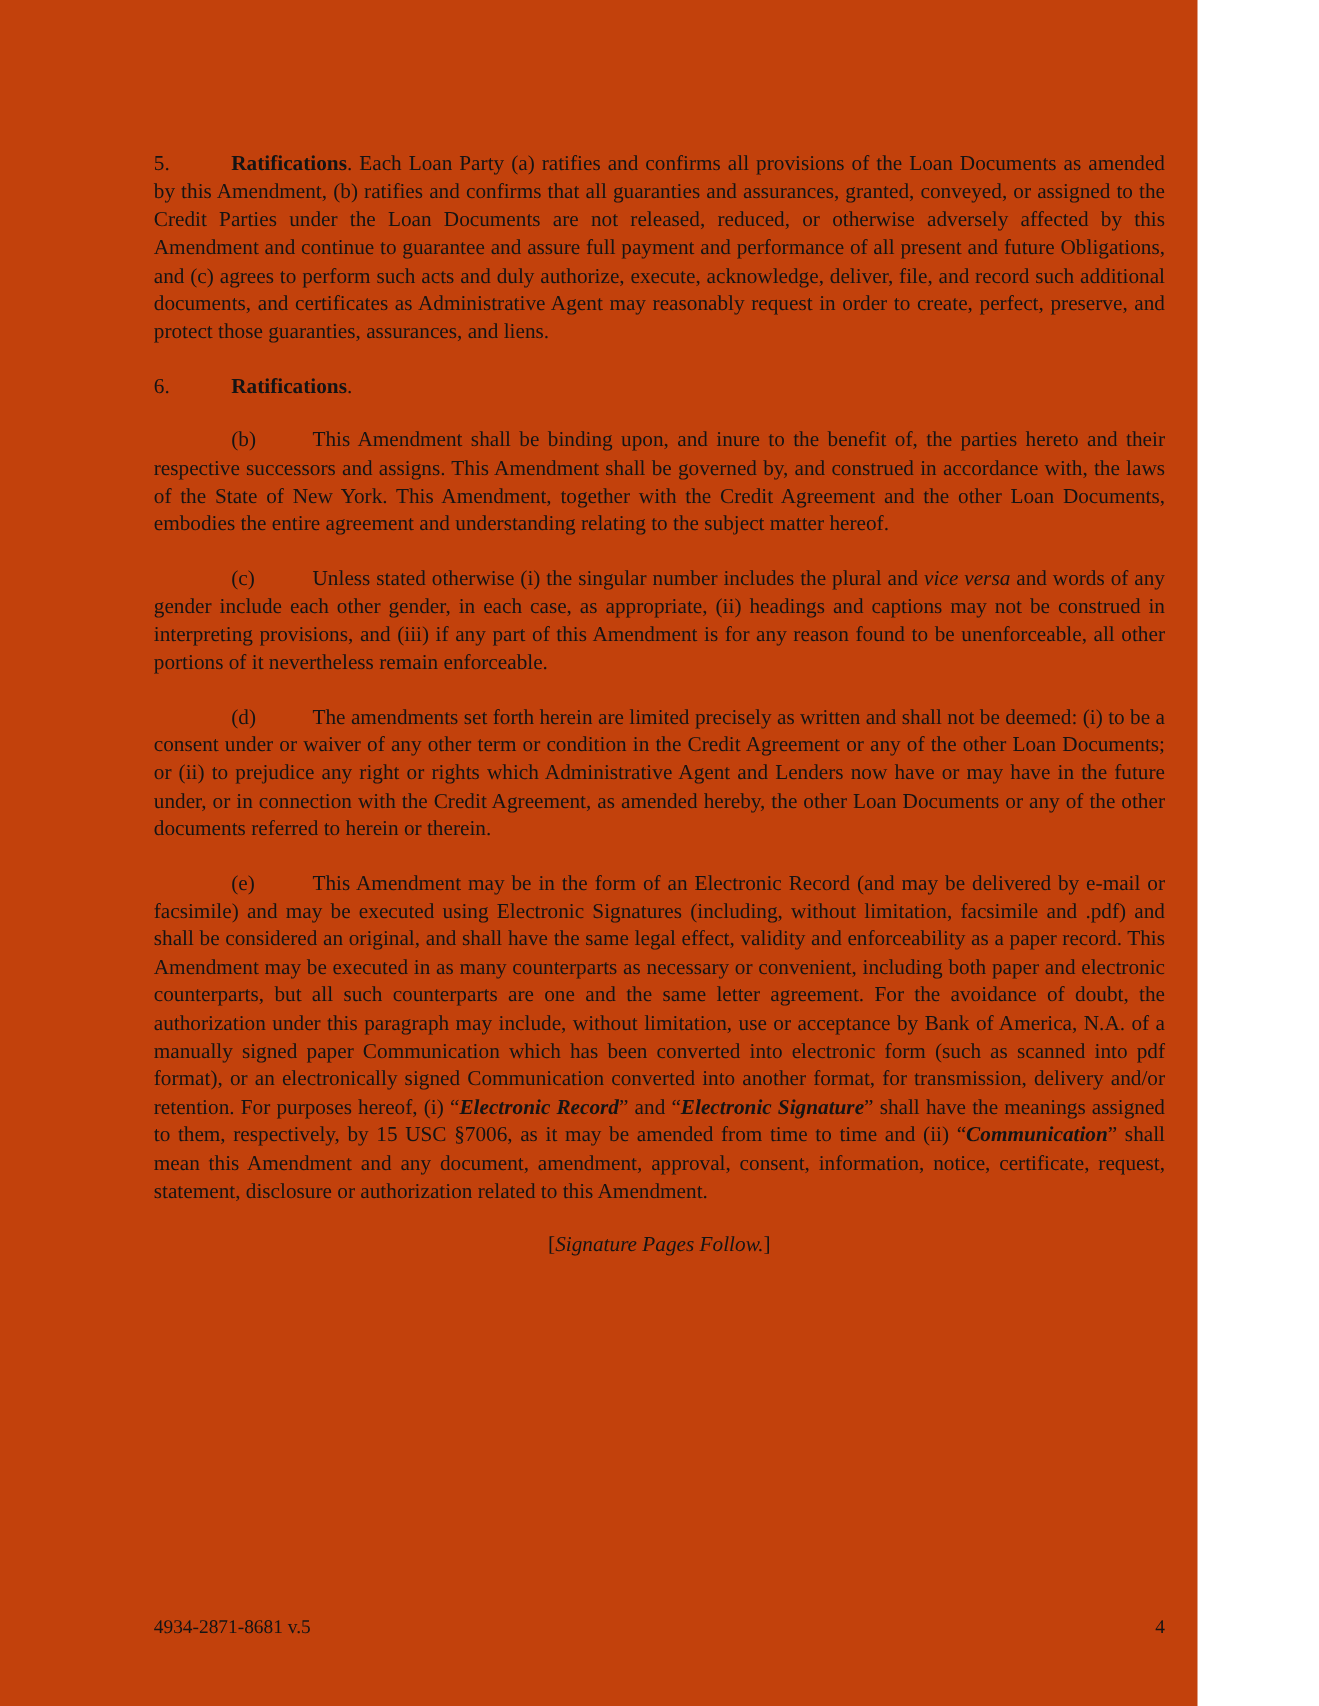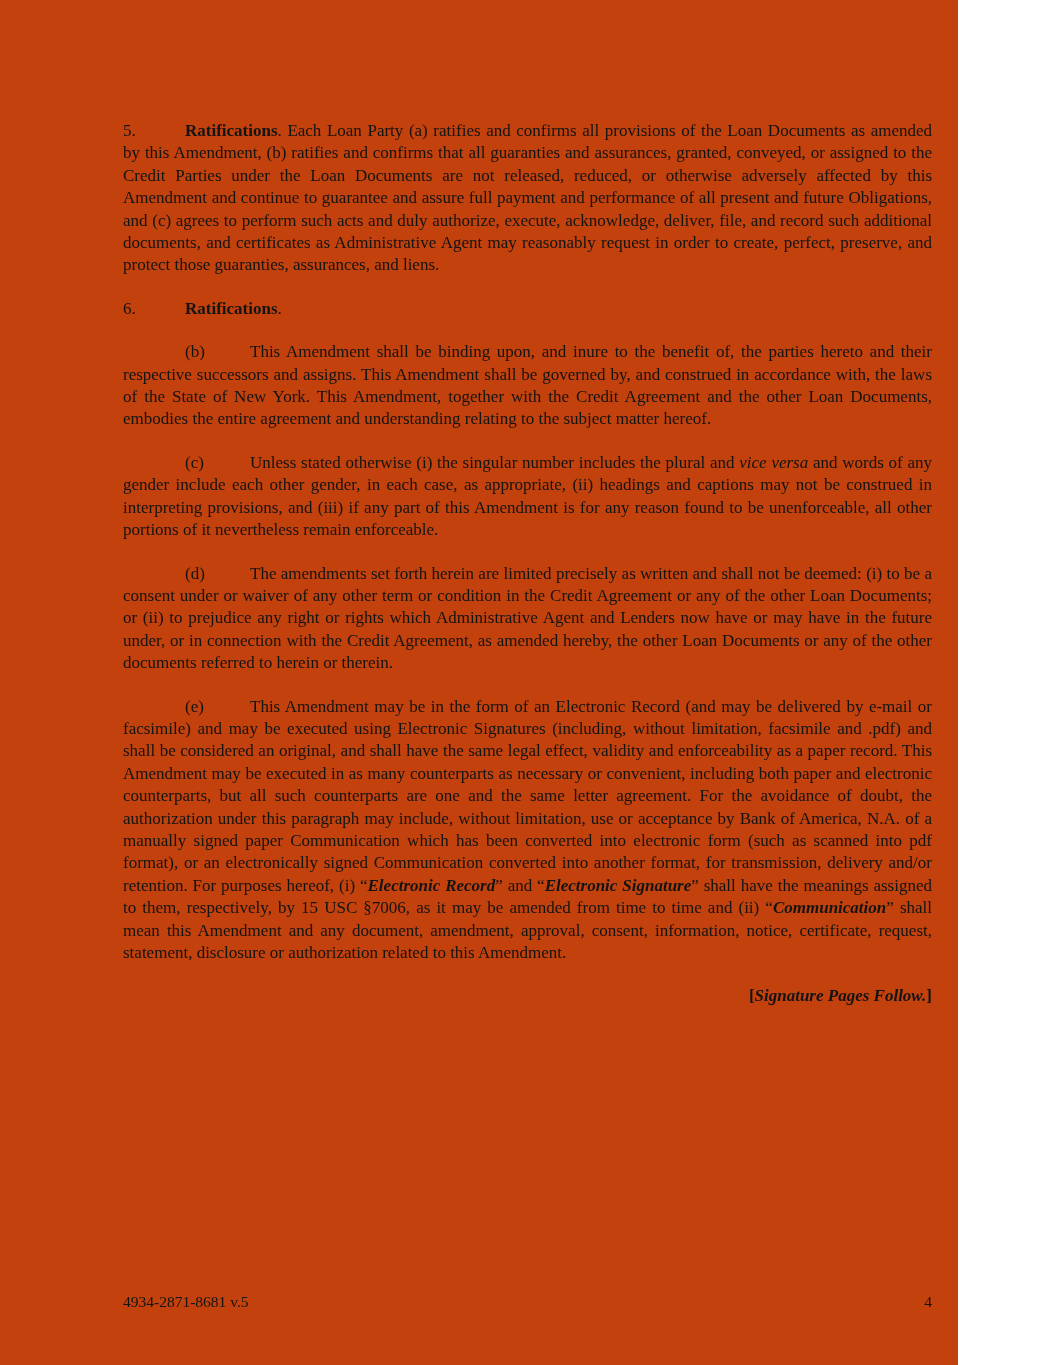--- a/index.html
+++ b/index.html
@@ -21,21 +21,21 @@
     line-height: 22.4px;
     text-align: justify;
   }
   p.body-para { margin: 0 0 21px 0; }
   .num { display: inline-block; width: 62px; text-indent: 0; }
   .sub { text-indent: 62px; }
   .lbl { display: inline-block; width: 65px; text-indent: 0; }
   .bold { font-weight: bold; }
   .italic { font-style: italic; }
   .bi { font-weight: bold; font-style: italic; }
-  .center { text-align: right; text-indent: 0; margin: 0 0 21px 0; font-weight: bold; }
+  .center { text-align: center; text-indent: 0; margin: 0 0 21px 0; }
   .footer {
     position: absolute;
     left: 123px;
     top: 1292px;
     width: 809px;
     display: flex;
     justify-content: space-between;
     font-size: 15.5px;
     line-height: 20px;
     align-items: center;

